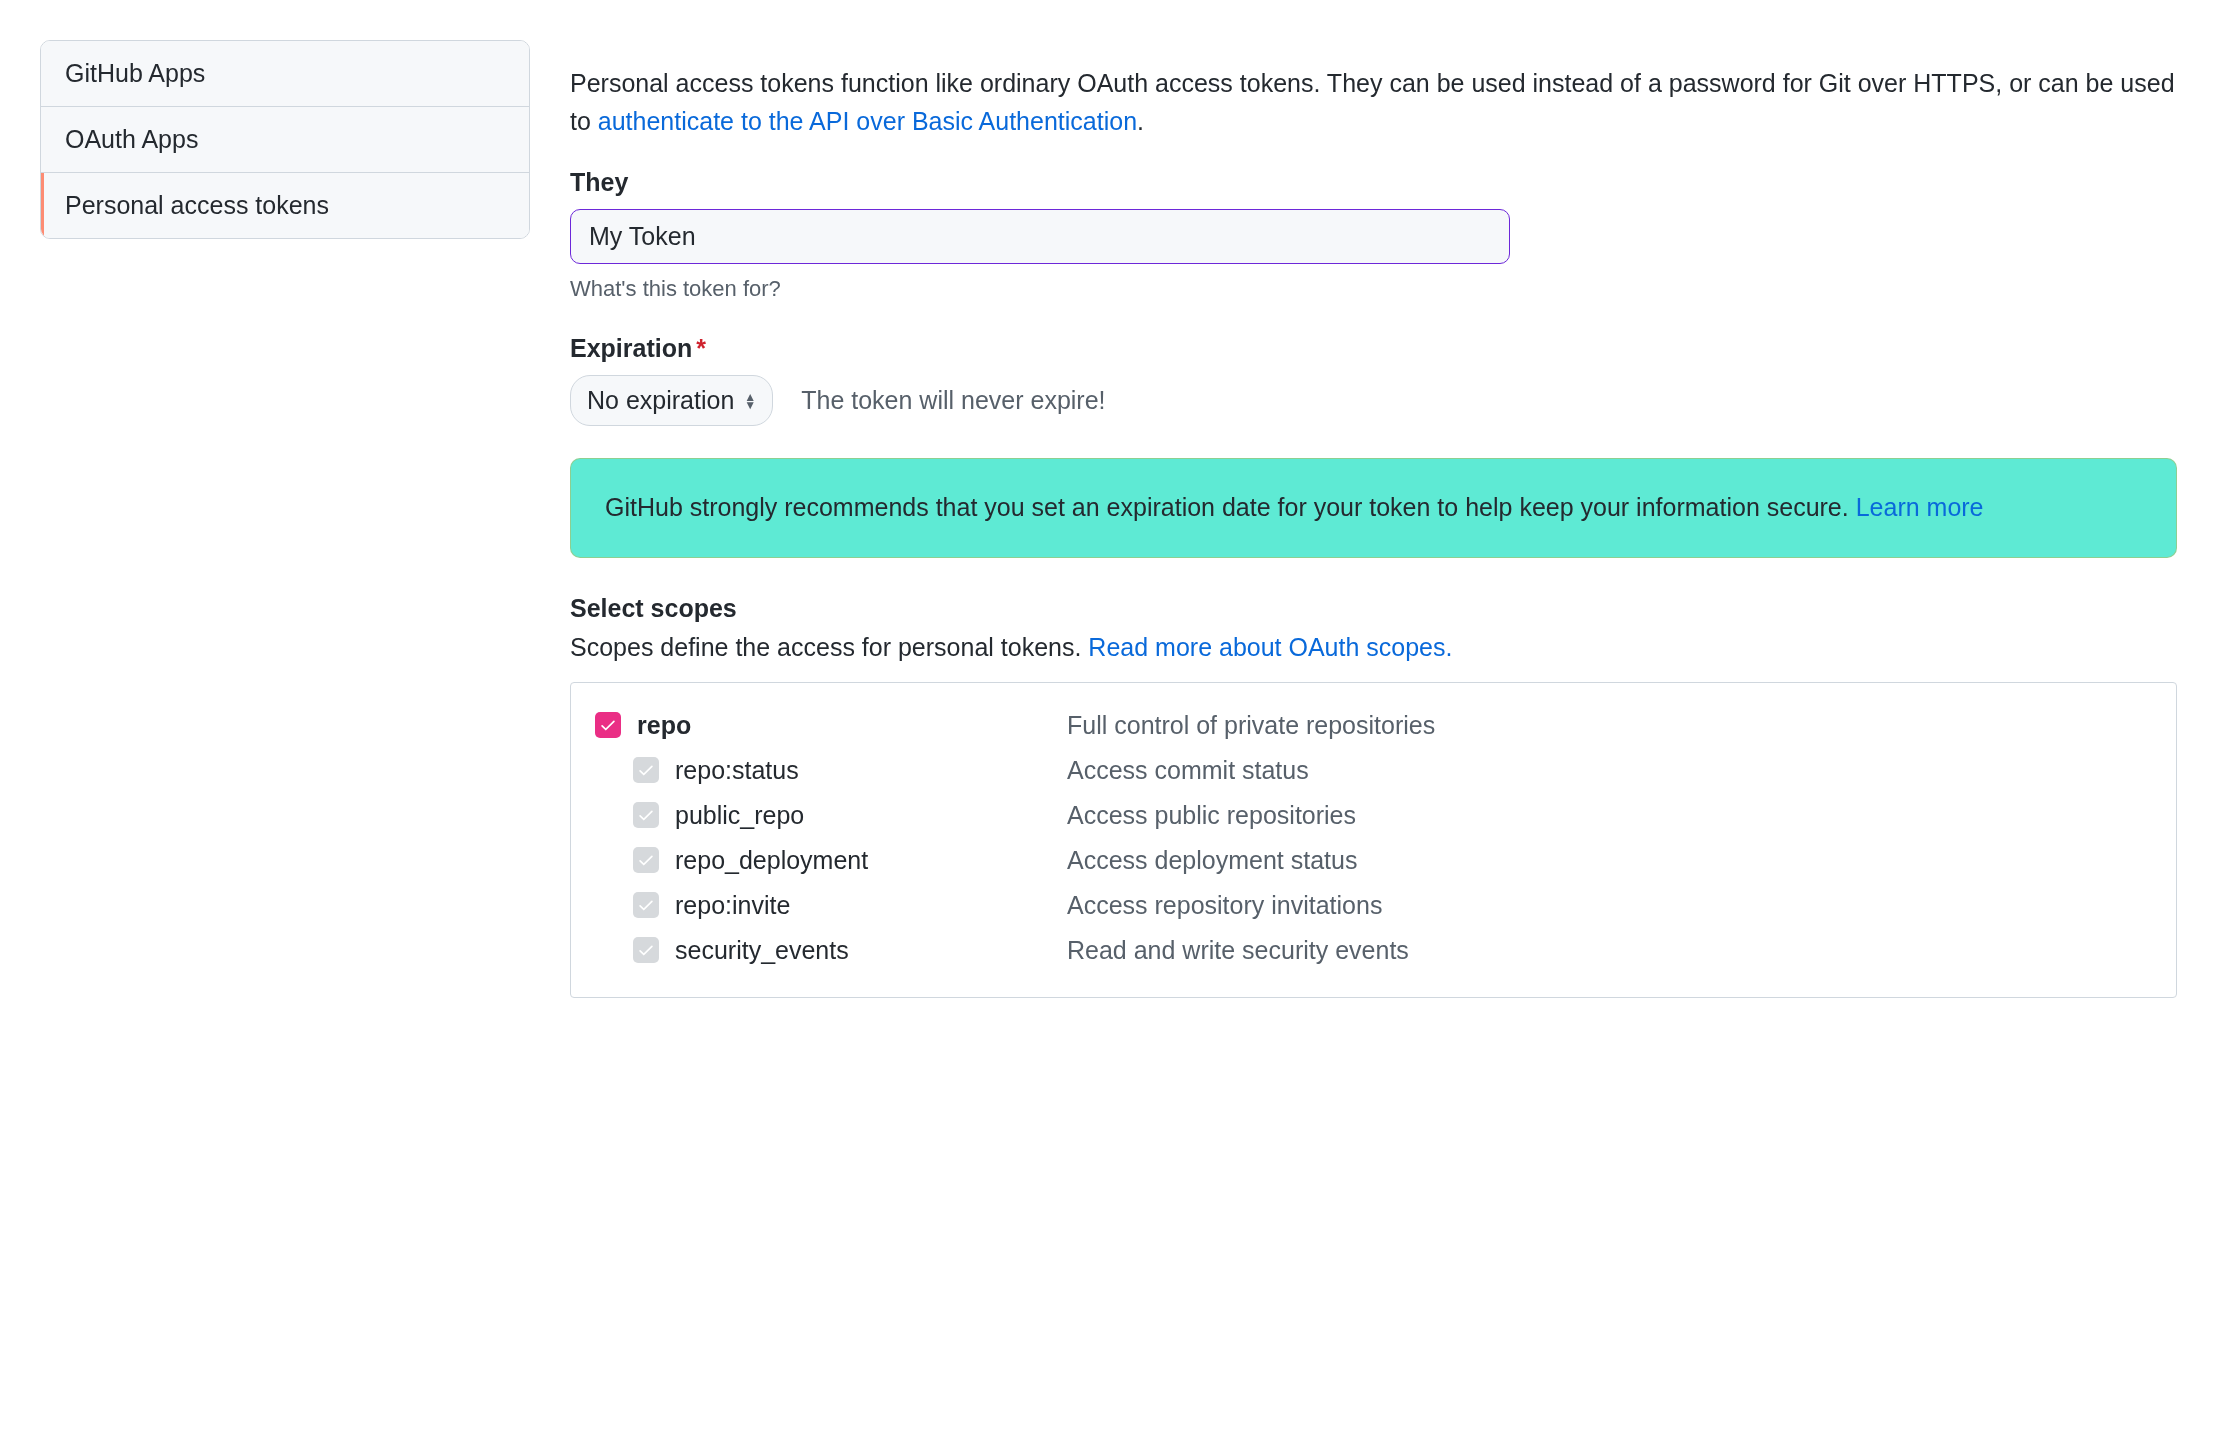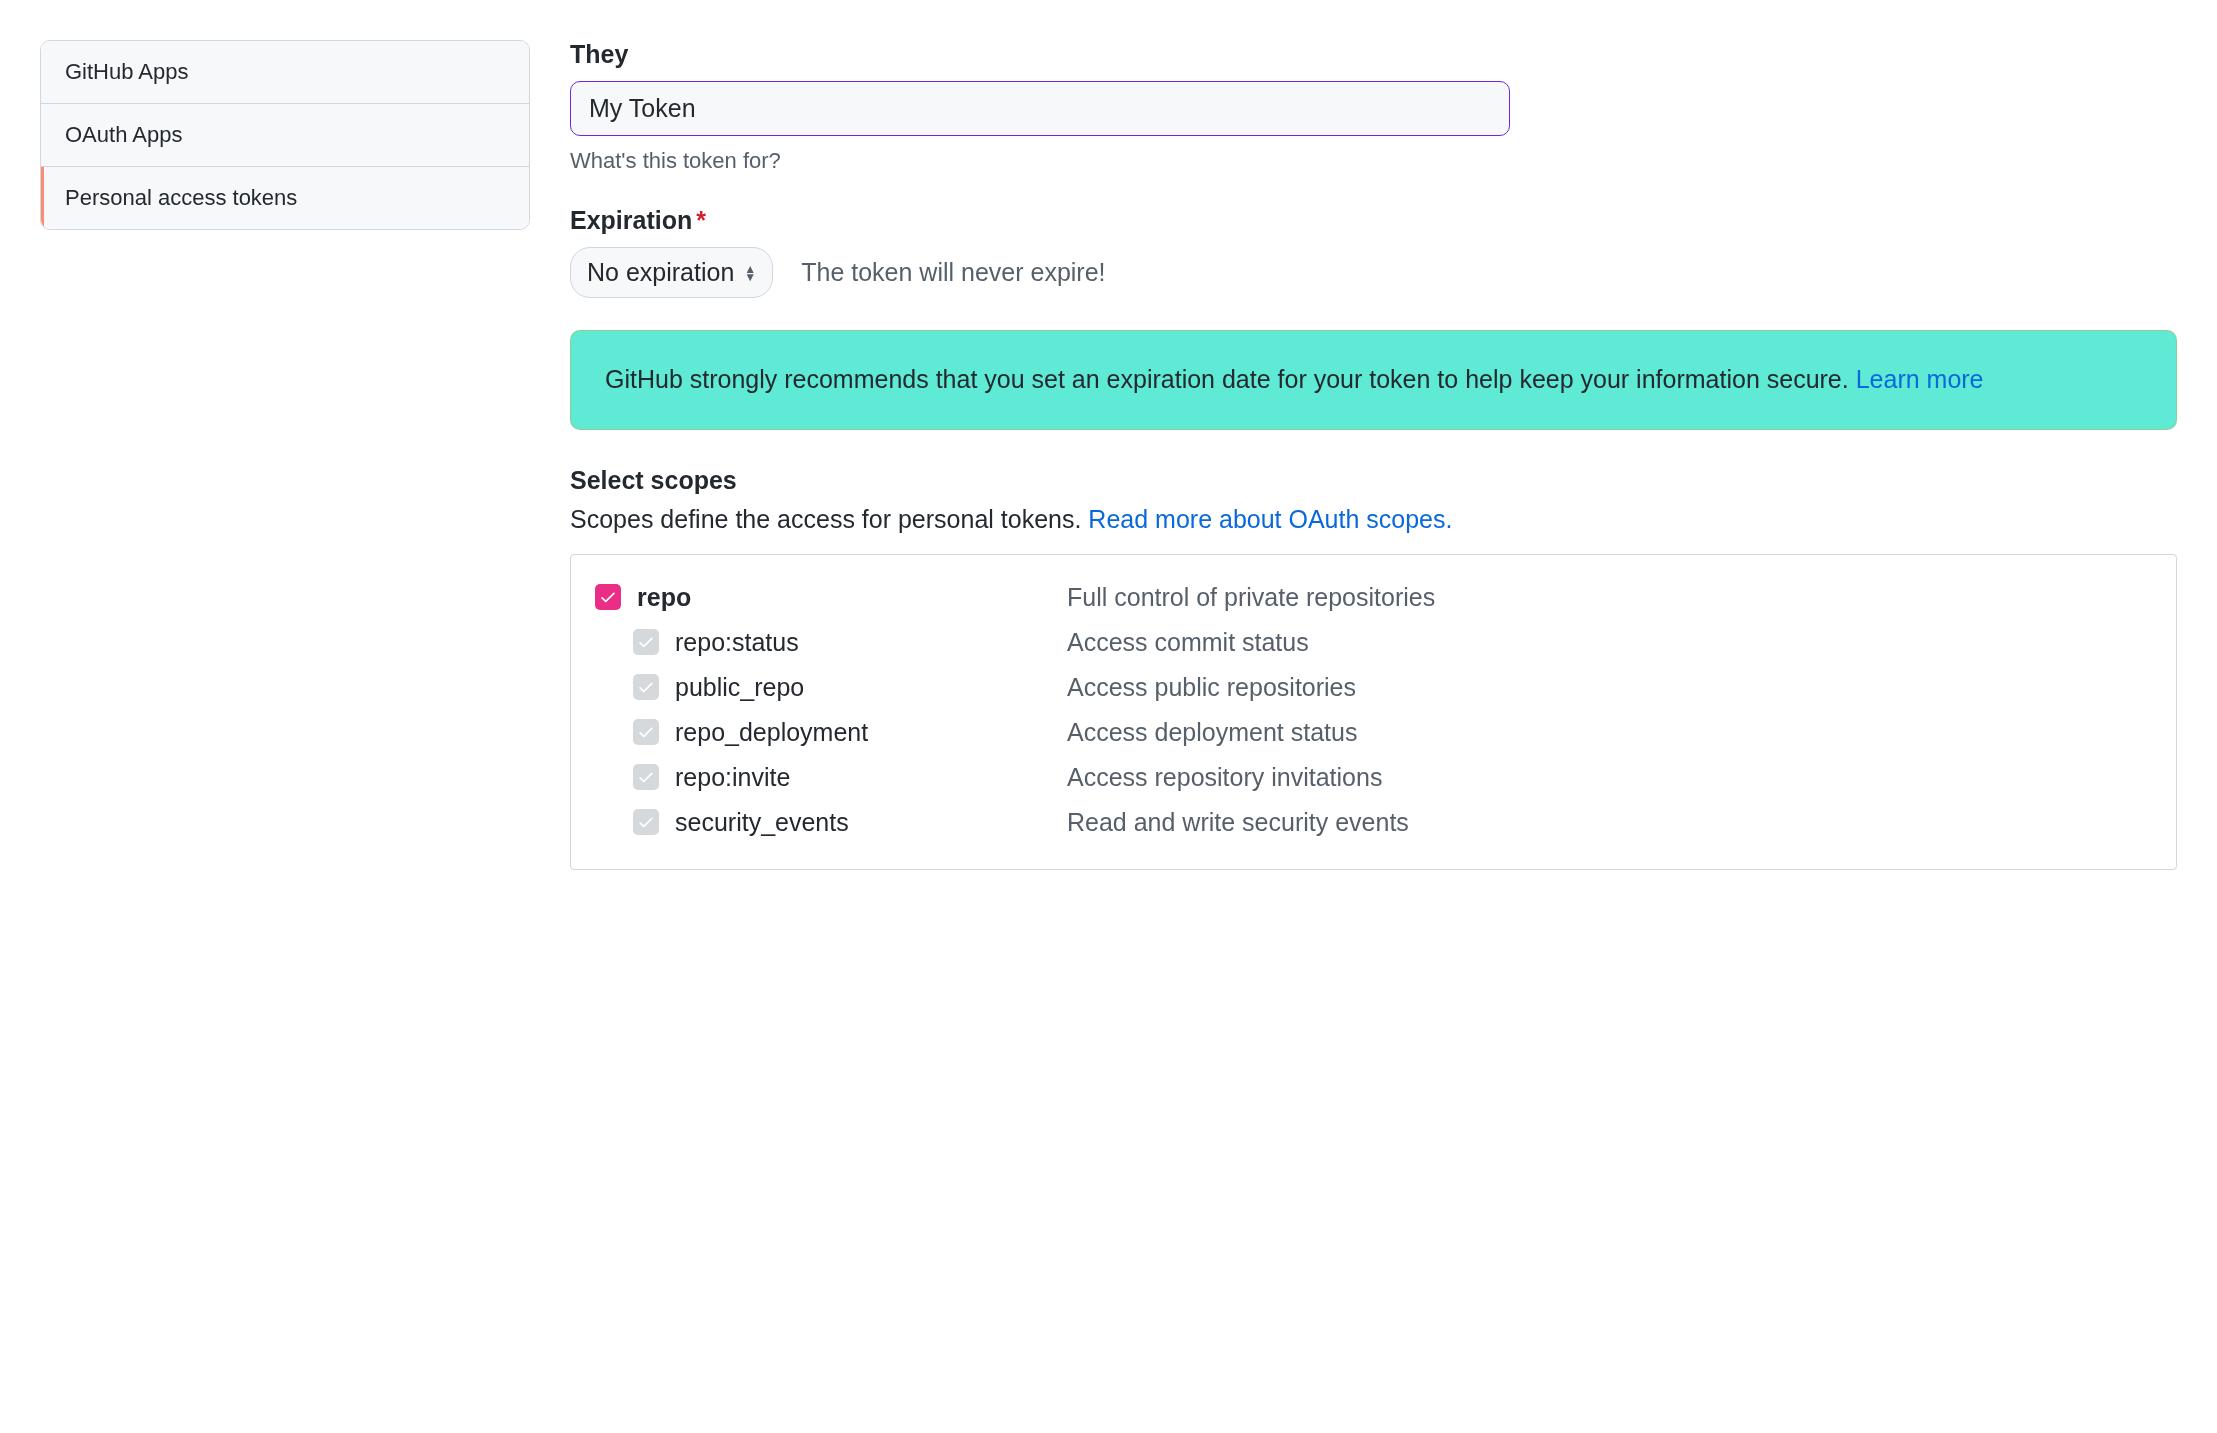--- a/index.html
+++ b/index.html
@@ -23,21 +23,21 @@
     border: 1px solid #d0d7de;
     border-radius: 10px;
     overflow: hidden;
   }
   .sidebar-item {
     padding: 18px 24px;
     border-bottom: 1px solid #d0d7de;
     background: #f6f8fa;
     cursor: pointer;
     position: relative;
-    font-size: 22px;
+    font-size: 25px;
   }
   .sidebar-item:last-child { border-bottom: none; }
   .sidebar-item.active::before {
     content: "";
     position: absolute;
     left: 0; top: 0; bottom: 0;
     width: 3px;
     background: #fd8c73;
   }
   .main {
@@ -181,20 +181,23 @@
         <span>OAuth Apps</span>
       </div>
       <div class="sidebar-item active">
         <span>Personal access tokens</span>
       </div>
     </nav>
   </aside>
 
   <main class="main">
 
+    <p class="intro">
+      <span>Personal access tokens function like ordinary OAuth access tokens. They can be used instead of a password for Git over HTTPS, or can be used to </span><a class="link">authenticate to the API over Basic Authentication</a><span>.</span>
+    </p>
 
     <label class="form-label">They</label>
     <input class="text-input" type="text" value="My Token" style="">
     <div class="hint">What's this token for?</div>
 
     <label class="form-label">
       <span>Expiration</span><span class="required-star">*</span>
     </label>
     <div class="exp-row">
       <div class="select-wrap">

